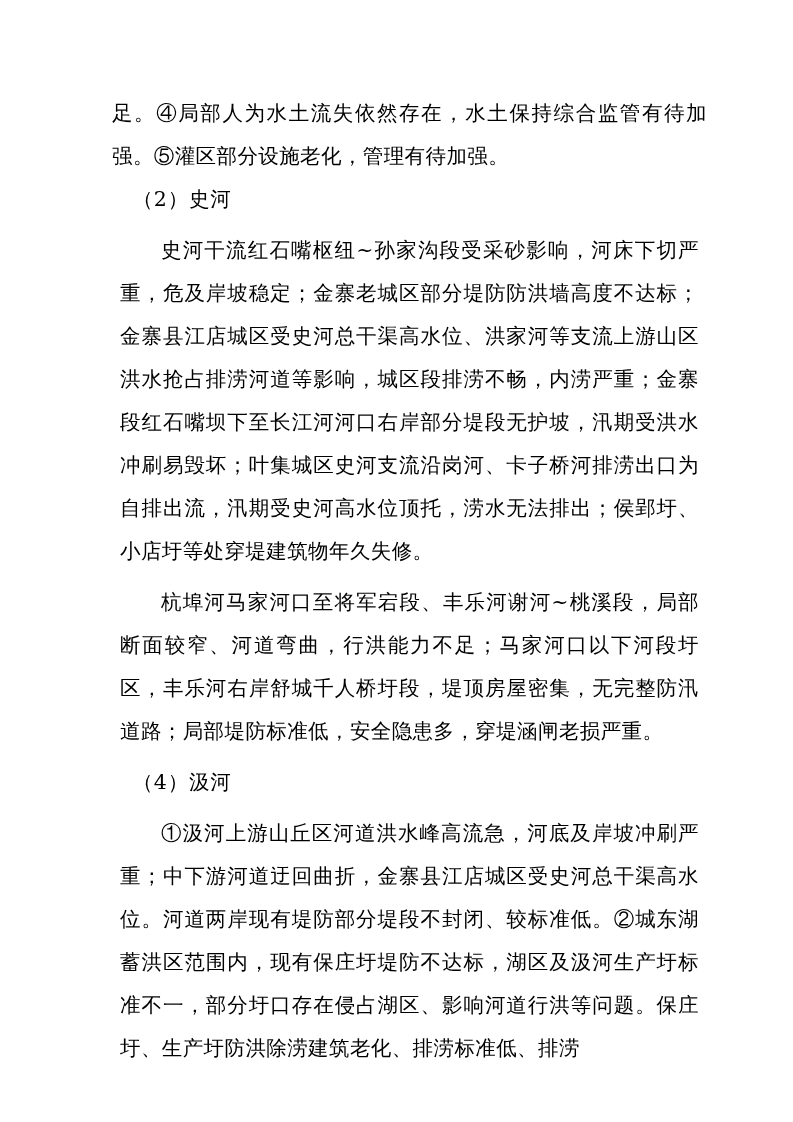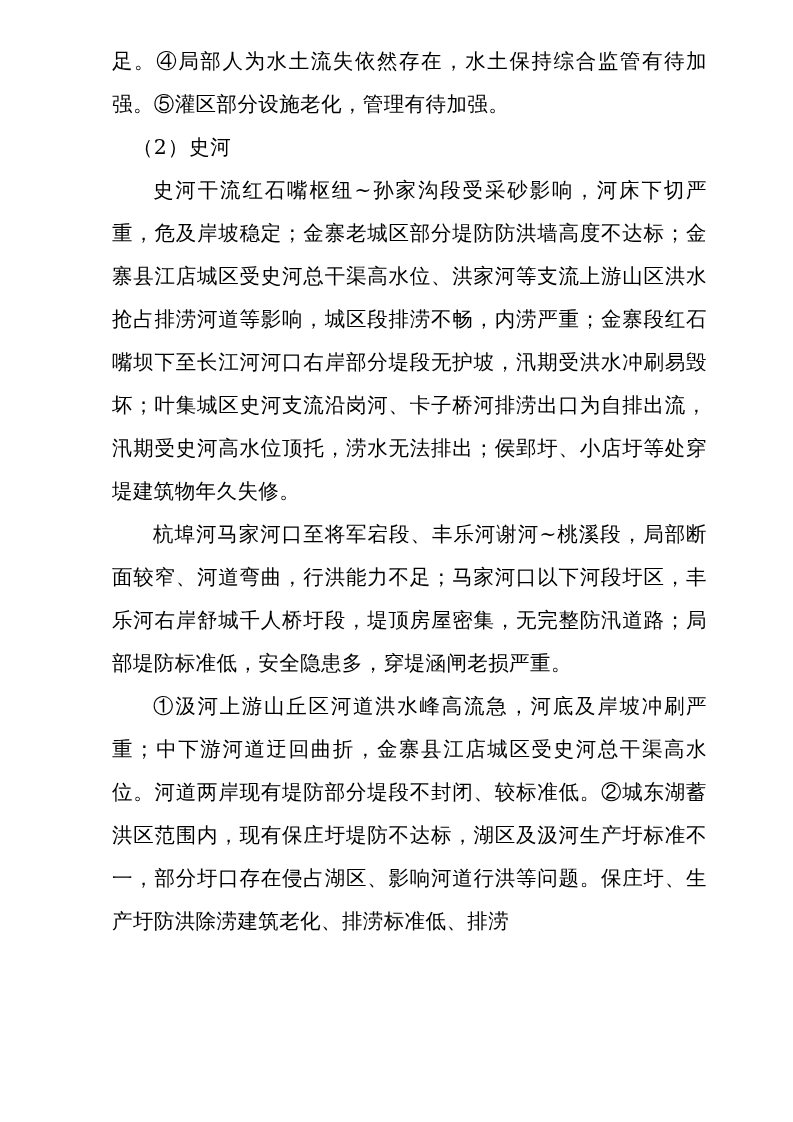--- a/index.html
+++ b/index.html
@@ -12,31 +12,31 @@
     height: 1122px;
     font-family: "DejaVu Serif", "Liberation Serif", serif;
     color: #000000;
     overflow: hidden;
   }
   .page {
     position: relative;
     width: 793px;
     height: 905px;
     box-sizing: border-box;
-    padding: 40px 86px 60px 112px;
+    padding: 92px 86px 60px 112px;
   }
   .doc-body {
     font-size: 20.5px;
     line-height: 43px;
     letter-spacing: 0.4px;
     text-align: justify;
     text-justify: inter-ideograph;
   }
   .para {
-    margin: 0;
+    margin: 8px;
     text-indent: 2em;
   }
   .heading {
     margin: 0;
     font-weight: normal;
     text-indent: 1em;
     letter-spacing: 0.8px;
   }
   .para-cont {
     margin: 0;
@@ -51,17 +51,18 @@
 
     <p class="para-cont">足。④局部人为水土流失依然存在，水土保持综合监管有待加强。⑤灌区部分设施老化，管理有待加强。</p>
 
     <p class="heading">（2）史河</p>
 
     <p class="para">史河干流红石嘴枢纽~孙家沟段受采砂影响，河床下切严重，危及岸坡稳定；金寨老城区部分堤防防洪墙高度不达标；金寨县江店城区受史河总干渠高水位、洪家河等支流上游山区洪水抢占排涝河道等影响，城区段排涝不畅，内涝严重；金寨段红石嘴坝下至长江河河口右岸部分堤段无护坡，汛期受洪水冲刷易毁坏；叶集城区史河支流沿岗河、卡子桥河排涝出口为自排出流，汛期受史河高水位顶托，涝水无法排出；侯郢圩、小店圩等处穿堤建筑物年久失修。</p>
 
 
     <p class="para">杭埠河马家河口至将军宕段、丰乐河谢河~桃溪段，局部断面较窄、河道弯曲，行洪能力不足；马家河口以下河段圩区，丰乐河右岸舒城千人桥圩段，堤顶房屋密集，无完整防汛道路；局部堤防标准低，安全隐患多，穿堤涵闸老损严重。</p>
 
+    <p class="heading">（4）汲河</p>
 
     <p class="para">①汲河上游山丘区河道洪水峰高流急，河底及岸坡冲刷严重；中下游河道迂回曲折，金寨县江店城区受史河总干渠高水位。河道两岸现有堤防部分堤段不封闭、较标准低。②城东湖蓄洪区范围内，现有保庄圩堤防不达标，湖区及汲河生产圩标准不一，部分圩口存在侵占湖区、影响河道行洪等问题。保庄圩、生产圩防洪除涝建筑老化、排涝标准低、排涝</p>
 
   </div>
 </div>
 
 </body></html>

